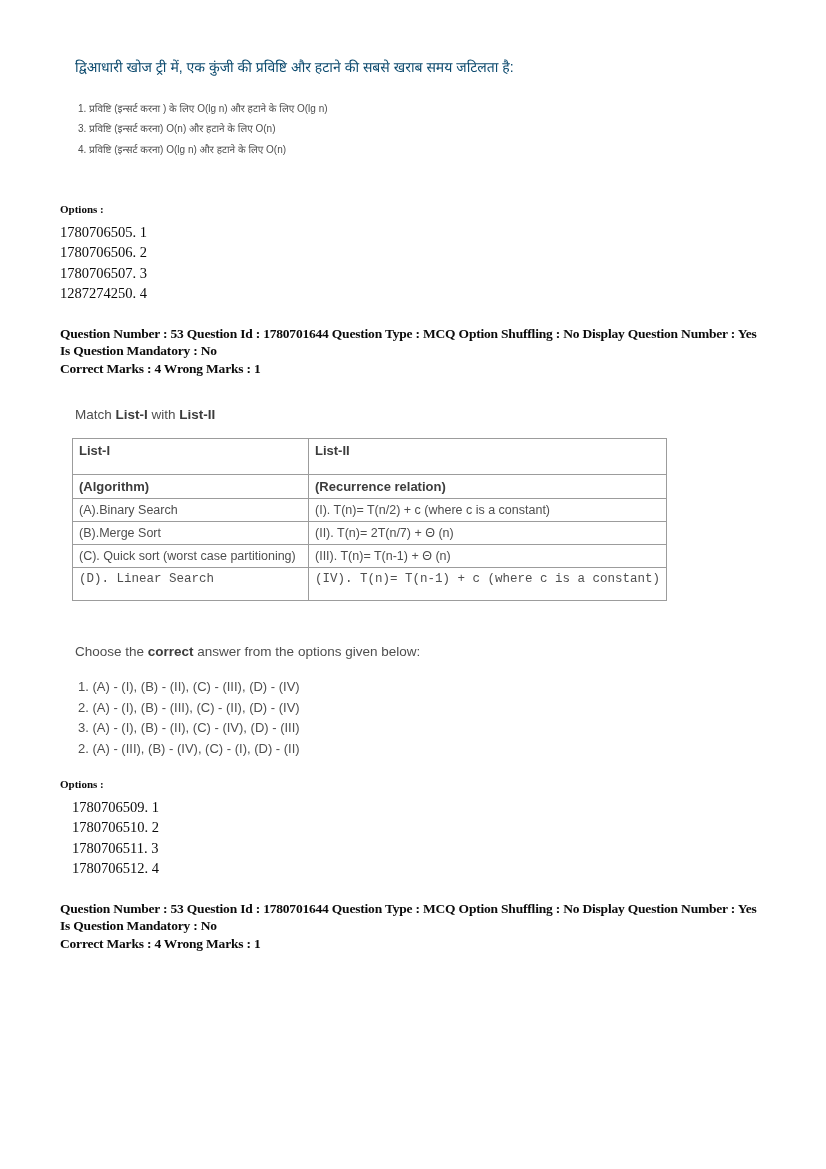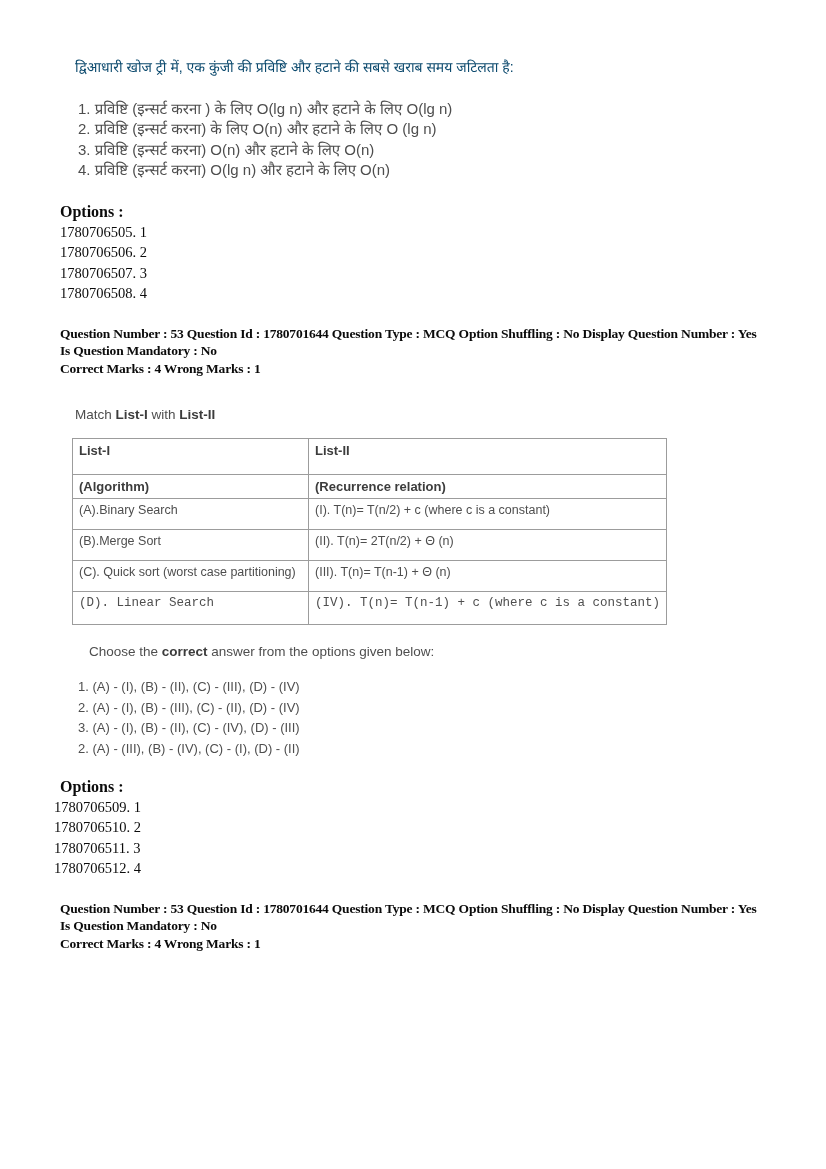--- a/index.html
+++ b/index.html
@@ -6,74 +6,73 @@
   html, body { width:826px; height:1169px; background:#ffffff; overflow:hidden; }
   body { position:relative; font-family:"Liberation Sans", sans-serif; }
 
   .abs { position:absolute; }
 
   
   .content { color:#4e4e4e; font-size:13.5px; }
   .content b, .content .bold { color:#3c3c3c; font-weight:bold; }
 
   .hi-prompt { left:75px; top:57px; font-size:14px; line-height:20px; color:#0c4a6e; }
-  .hi-choices { left:78px; top:99px; font-size:15px; line-height:20.4px; color:#4e4e4e; }
+  .hi-choices { left:78px; top:99px; font-size:10px; line-height:20.4px; color:#4e4e4e; }
 
   
   .serif { font-family:"Liberation Serif", serif; color:#0b0b0b; }
-  .options-label { font-size:16px; font-weight:bold; }
+  .options-label { font-size:11px; font-weight:bold; }
   .option-ids { font-size:14.5px; line-height:20.4px; }
   .opt1-label { left:60px; top:203px; }
   .opt1-ids   { left:60px; top:222px;text-align:right; }
   .opt2-label { left:60px; top:778px; }
-  .opt2-ids   { left:54px; top:797px; }
+  .opt2-ids   { left:72px; top:797px; }
 
   .meta { font-size:13.5px; font-weight:bold; line-height:17.3px; width:730px; letter-spacing:-0.2px; }
   .meta1 { left:60px; top:325px; }
   .meta2 { left:60px; top:900px; }
 
   .match-line { left:75px; top:407px; font-size:13.5px;text-align:center; }
-  .choose-line { left:89px; top:644px; font-size:13.5px; }
+  .choose-line { left:75px; top:644px; font-size:13.5px; }
   .answer-choices { left:78px; top:677px; font-size:13px; line-height:20.6px; }
 
   table.match { left:72px; top:438px; border-collapse:collapse; table-layout:fixed; }
   table.match td {
     border:1px solid #9c9c9c;
     vertical-align:top;
     padding:4px 6px 2px 6px;
     font-size:12.5px;
     color:#4e4e4e;
     overflow:hidden;
     white-space:nowrap;
   }
   table.match col.c1 { width:236px; }
   table.match col.c2 { width:260px; }
   table.match tr.hdr1 td { font-weight:bold; color:#3c3c3c; font-size:13px; height:36px; }
   table.match tr.hdr2 td { font-weight:bold; color:#3c3c3c; font-size:13px; height:24px;margin-top:8px; }
-  table.match tr.r td { height:31px; }
+  table.match tr.r td { height:23px; }
   table.match tr.r-last td { height:33px;font-family:Liberation Mono, monospace; }
 </style>
 </head>
 <body>
 
 <div class="abs hi-prompt">द्विआधारी खोज ट्री में, एक कुंजी की प्रविष्टि और हटाने की सबसे खराब समय जटिलता है:</div>
 
 <div class="abs hi-choices">
   <div>1. प्रविष्टि (इन्सर्ट करना ) के लिए O(lg n) और हटाने के लिए O(lg n)</div>
-  <div>2. प्रविष्टि (इन्सर्ट करना) के लिए O(n) और हटाने के लिए O (lg n)</div>
   <div>3. प्रविष्टि (इन्सर्ट करना) O(n) और हटाने के लिए O(n)</div>
   <div>4. प्रविष्टि (इन्सर्ट करना) O(lg n) और हटाने के लिए O(n)</div>
 </div>
 
 <div class="abs serif options-label opt1-label">Options :</div>
 <div class="abs serif option-ids opt1-ids">
   <div>1780706505. 1</div>
   <div>1780706506. 2</div>
   <div>1780706507. 3</div>
-  <div>1780706508. 4</div>
+  <div>1287274250. 4</div>
 </div>
 
 <div class="abs serif meta meta1">
   <div>Question Number : 53 Question Id : 1780701644 Question Type : MCQ Option Shuffling : No Display Question Number : Yes</div>
   <div>Is Question Mandatory : No</div>
   <div>Correct Marks : 4 Wrong Marks : 1</div>
 </div>
 
 <div class="abs content match-line"><span>Match </span><b>List-I</b><span> with </span><b>List-II</b></div>
 
@@ -90,21 +89,21 @@
   <tr class="hdr2">
     <td>(Algorithm)</td>
     <td>(Recurrence relation)</td>
   </tr>
   <tr class="r">
     <td>(A).Binary Search</td>
     <td>(I). T(n)= T(n/2) + c (where c is a constant)</td>
   </tr>
   <tr class="r">
     <td>(B).Merge Sort</td>
-    <td>(II). T(n)= 2T(n/2) + Θ (n)</td>
+    <td>(II). T(n)= 2T(n/7) + Θ (n)</td>
   </tr>
   <tr class="r">
     <td>(C). Quick sort (worst case partitioning)</td>
     <td>(III). T(n)= T(n-1) + Θ (n)</td>
   </tr>
   <tr class="r r-last">
     <td>(D). Linear Search</td>
     <td>(IV). T(n)= T(n-1) + c (where c is a constant)</td>
   </tr>
 </tbody>

